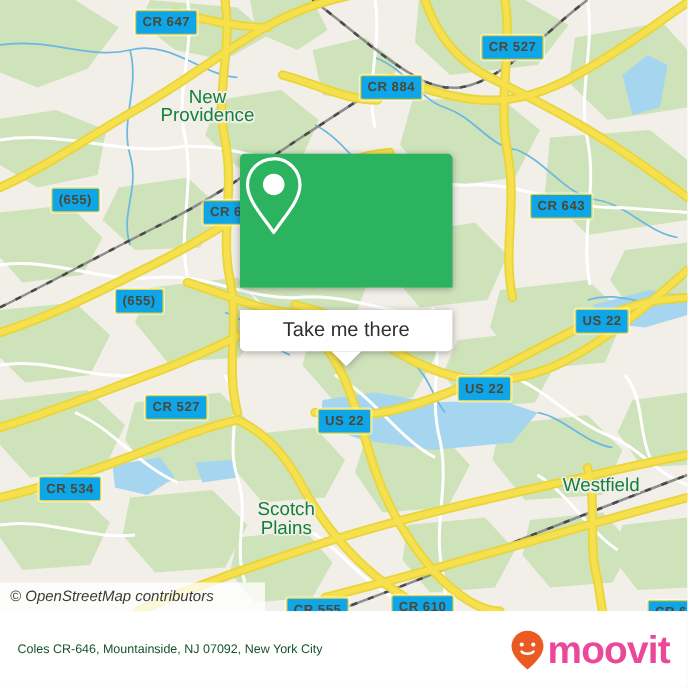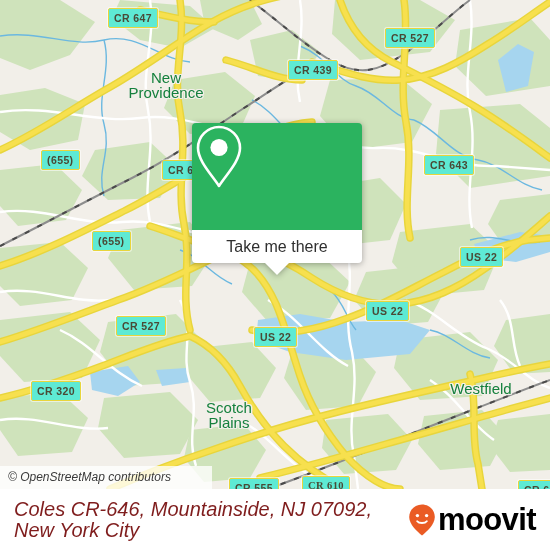--- a/index.html
+++ b/index.html
@@ -29,21 +29,21 @@
     white-space: pre-line;
     text-shadow:
        1.4px 0 #f2efe9, -1.4px 0 #f2efe9, 0 1.4px #f2efe9, 0 -1.4px #f2efe9,
        1px 1px #f2efe9, -1px 1px #f2efe9, 1px -1px #f2efe9, -1px -1px #f2efe9;
     pointer-events: none;
   }
 
   
   .shield {
     position: absolute;
-    background: #5eead4;
+    background: #0ea5e9;
     border: 1.4px solid #e8d53c;
     border-radius: 2px;
     color: #4a4a36;
     font-size: 10.5px;
     font-weight: bold;
     letter-spacing: .4px;
     line-height: 1;
     padding: 3.5px 5px 4px 5px;
     white-space: nowrap;
     box-shadow: 0 0 0 1px rgba(255,255,255,.55);
@@ -76,20 +76,21 @@
     height: 107px;
     border-radius: 4px 4px 0 0;
     display: flex; align-items: center; justify-content: center;
   }
   #callout-bottom {
     background: #ffffff;
     height: 33px;
     border-radius: 0 0 4px 4px;
     display: flex; align-items: center; justify-content: center;
     position: relative;
+    margin-top: 18px;
   }
   #callout-label {
     color: #2f2f2f;
     font-size: 16px;
     line-height: 16px;
   }
   #callout-tail {
     position: absolute;
     left: 50%; bottom: -12px;
     margin-left: -12px;
@@ -103,33 +104,32 @@
   #footer {
     position: absolute;
     left: 0; top: 489px;
     width: 550px; height: 61px;
     background: #ffffff;
     display: flex; align-items: center;
     padding: 0 14px 0 14px;
   }
   #footer-address {
     flex: 1 1 auto;
-    color: #7f1d1d;
-    font-size: 20px;
+    color: #14532d;
+    font-size: 10px;
     line-height: 21px;
     padding-right: 8px;
     max-width: 405px;
-    font-style: italic;
   }
   #brand {
     flex: 0 0 auto;
     display: flex; align-items: center; gap: 2px;
   }
   #brand-word {
-    color: #000000;
+    color: #ec4899;
     font-size: 31px;
     line-height: 31px;
     font-weight: bold;
     letter-spacing: -0.6px;
   }
 </style>
 </head>
 <body>
 
 <div id="app">
@@ -275,32 +275,32 @@
     </svg>
 
     <div class="maplabel" style="left:110px; top:70px; width:112px;">New
 Providence</div>
     <div class="maplabel" style="left:182px; top:400px; width:94px;">Scotch
 Plains</div>
     <div class="maplabel" style="left:438px; top:381px; width:86px;">Westfield</div>
 
     <div class="shield" style="left:108px;  top:8px;">CR 647</div>
     <div class="shield" style="left:385px;  top:28px;">CR 527</div>
-    <div class="shield" style="left:288px;  top:60px;">CR 439</div>
+    <div class="shield" style="left:288px;  top:60px;">CR 884</div>
     <div class="shield" style="left:41px;   top:150px;">(655)</div>
     <div class="shield" style="left:162px;  top:160px;">CR 646</div>
     <div class="shield" style="left:424px;  top:155px;">CR 643</div>
     <div class="shield" style="left:92px;   top:231px;">(655)</div>
     <div class="shield" style="left:460px;  top:247px;">US 22</div>
     <div class="shield" style="left:116px;  top:316px;">CR 527</div>
     <div class="shield" style="left:366px;  top:301px;">US 22</div>
     <div class="shield" style="left:254px;  top:327px;">US 22</div>
-    <div class="shield" style="left:31px;   top:381px;">CR 320</div>
+    <div class="shield" style="left:31px;   top:381px;">CR 534</div>
     <div class="shield" style="left:213px;  top:478px;margin-left:16px;">CR 555</div>
-    <div class="shield" style="left:302px;  top:476px;font-family:Liberation Serif, serif;">CR 610</div>
+    <div class="shield" style="left:313px;  top:476px;">CR 610</div>
     <div class="shield" style="left:518px;  top:480px;">CR 613</div>
 
     <div id="callout">
       <div id="callout-top">
         <svg width="54" height="70" viewBox="0 0 54 70">
           <path d="M27 4 C15.4 4 6 13.4 6 25 C6 38 20 52 27 63 C34 52 48 38 48 25 C48 13.4 38.6 4 27 4 Z" fill="none" stroke="#ffffff" stroke-width="2.6" stroke-linejoin="round"></path>
           <circle cx="27" cy="24.5" r="8.6" fill="#ffffff"></circle>
         </svg>
       </div>
       <div id="callout-bottom">

